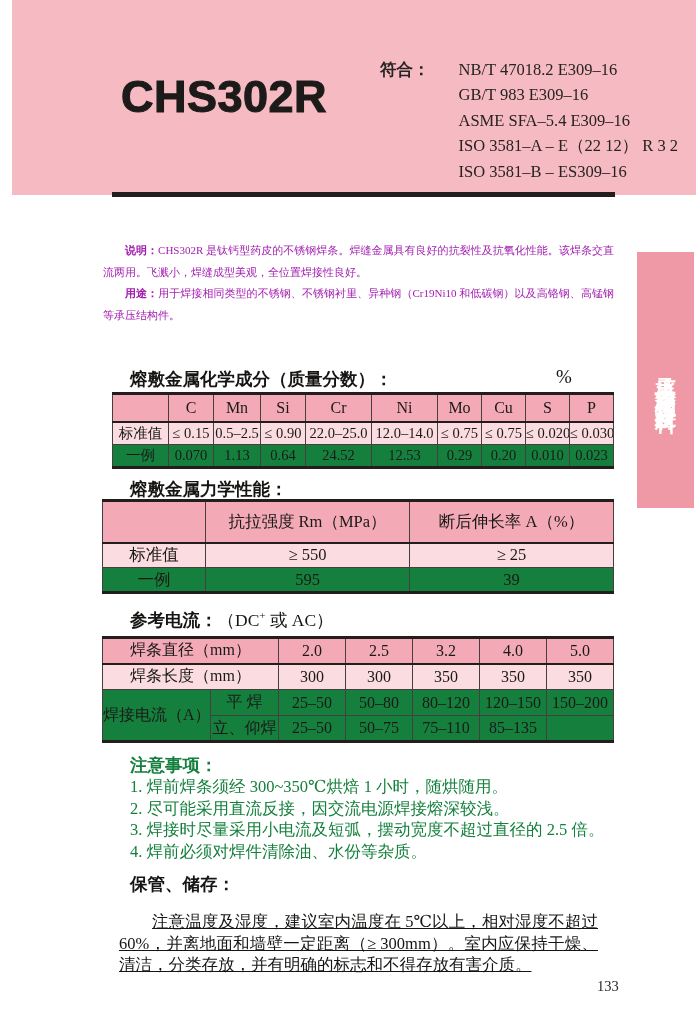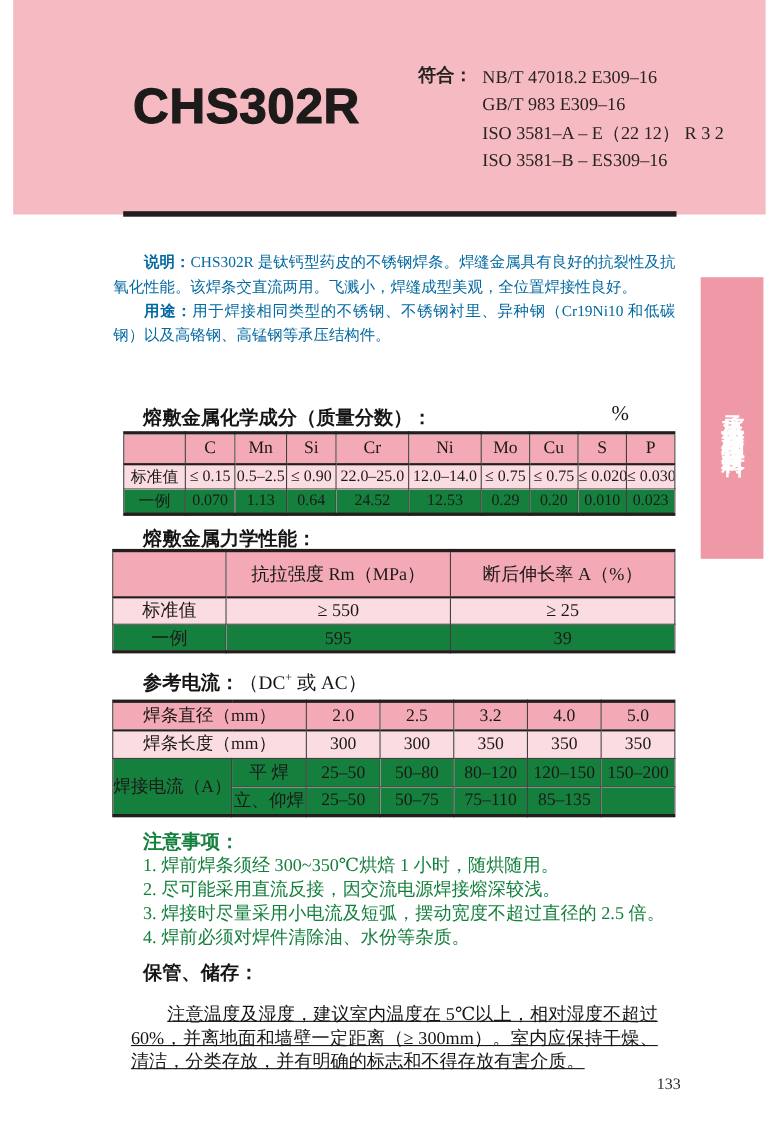--- a/index.html
+++ b/index.html
@@ -21,42 +21,42 @@
     font-weight:bold;font-size:45px;line-height:1;
     color:#1c1b1a;letter-spacing:0.5px;
     -webkit-text-stroke:1.1px #1c1b1a;
   }
   .subtitle{
     position:absolute;left:108px;top:141px;
     font-size:24px;font-weight:600;color:#151413;letter-spacing:0.5px;
   }
   .standards{
     position:absolute;left:368px;top:57px;width:250px;
-    display:flex;font-size:16.5px;line-height:25.4px;color:#262321;
+    display:flex;font-size:16.5px;line-height:25.4px;color:#262321;gap:20px;
   }
   .std-label{font-weight:bold;flex:0 0 auto;margin-right:9px;
     font-family:"Liberation Sans","DejaVu Sans",sans-serif;}
   .std-list{flex:1 1 auto;white-space:nowrap;}
   .rule{position:absolute;left:112px;top:192px;width:503px;height:5px;background:#241d1e;}
 
   
   .tab{
     position:absolute;left:637px;top:252px;width:57px;height:256px;
     background:#ef99a6;display:flex;align-items:center;justify-content:center;
   }
   .tab span{
     writing-mode:vertical-rl;text-orientation:upright;
     font-family:"Liberation Sans","DejaVu Sans",sans-serif;
     font-weight:bold;font-size:21px;letter-spacing:4px;color:#ffffff;
   }
 
   
   .h{font-family:"Liberation Sans","DejaVu Sans",sans-serif;font-weight:bold;}
-  .desc{position:absolute;left:103px;top:228px;width:511px;
-    font-size:14px;line-height:21.6px;text-align:justify;color:#0369a1;}
+  .desc{position:absolute;left:103px;top:240px;width:511px;
+    font-size:11px;line-height:21.6px;text-align:justify;color:#a21caf;}
   .desc p{margin:0;text-indent:2em;}
 
   .sec-title{position:absolute;font-size:17.5px;color:#161514;white-space:nowrap;}
   .chem-title{left:130px;top:367px;}
   .chem-pct{position:absolute;left:556px;top:366px;font-size:19px;color:#161514;}
   .mech-title{left:130px;top:477px;}
   .cur-title{left:130px;top:608px;}
   .cur-title .paren{font-family:"Liberation Serif","DejaVu Serif",serif;font-weight:normal;}
   .cur-title sup{font-size:11px;}
 
@@ -109,20 +109,21 @@
 
 <div class="page">
 
   <div class="band">
     <div class="model">CHS302R</div>
     <div class="standards">
       <span class="std-label">符合：</span>
       <div class="std-list">
         <div>NB/T 47018.2 E309–16</div>
         <div>GB/T 983 E309–16</div>
+        <div>ASME SFA–5.4 E309–16</div>
         <div>ISO 3581–A – E（22 12） R 3 2</div>
         <div>ISO 3581–B – ES309–16</div>
       </div>
     </div>
   </div>
   <div class="rule"></div>
 
   <div class="tab">
     <span>承压设备用钢焊接材料</span>
   </div>

